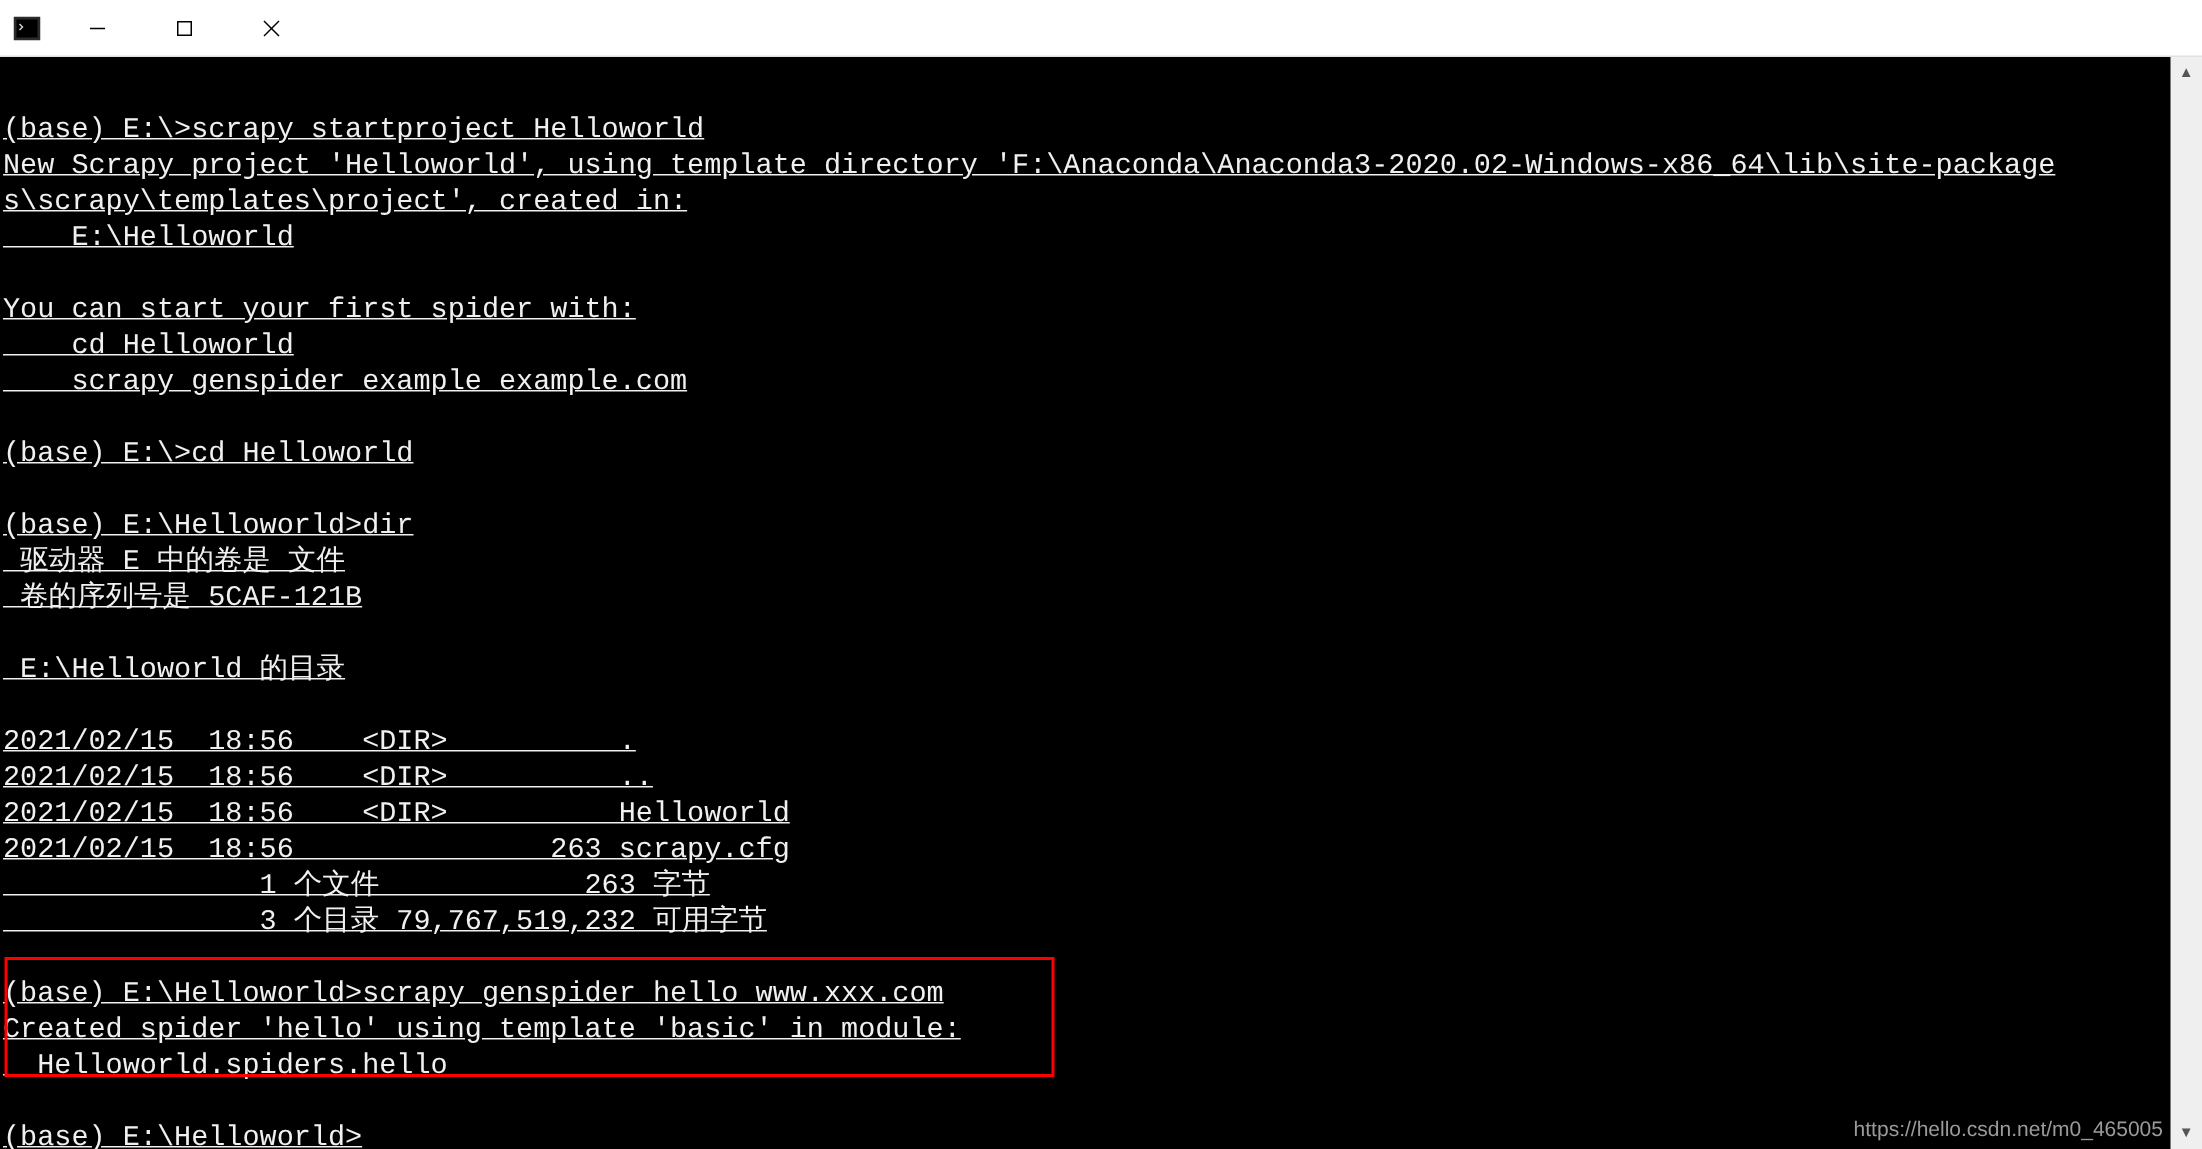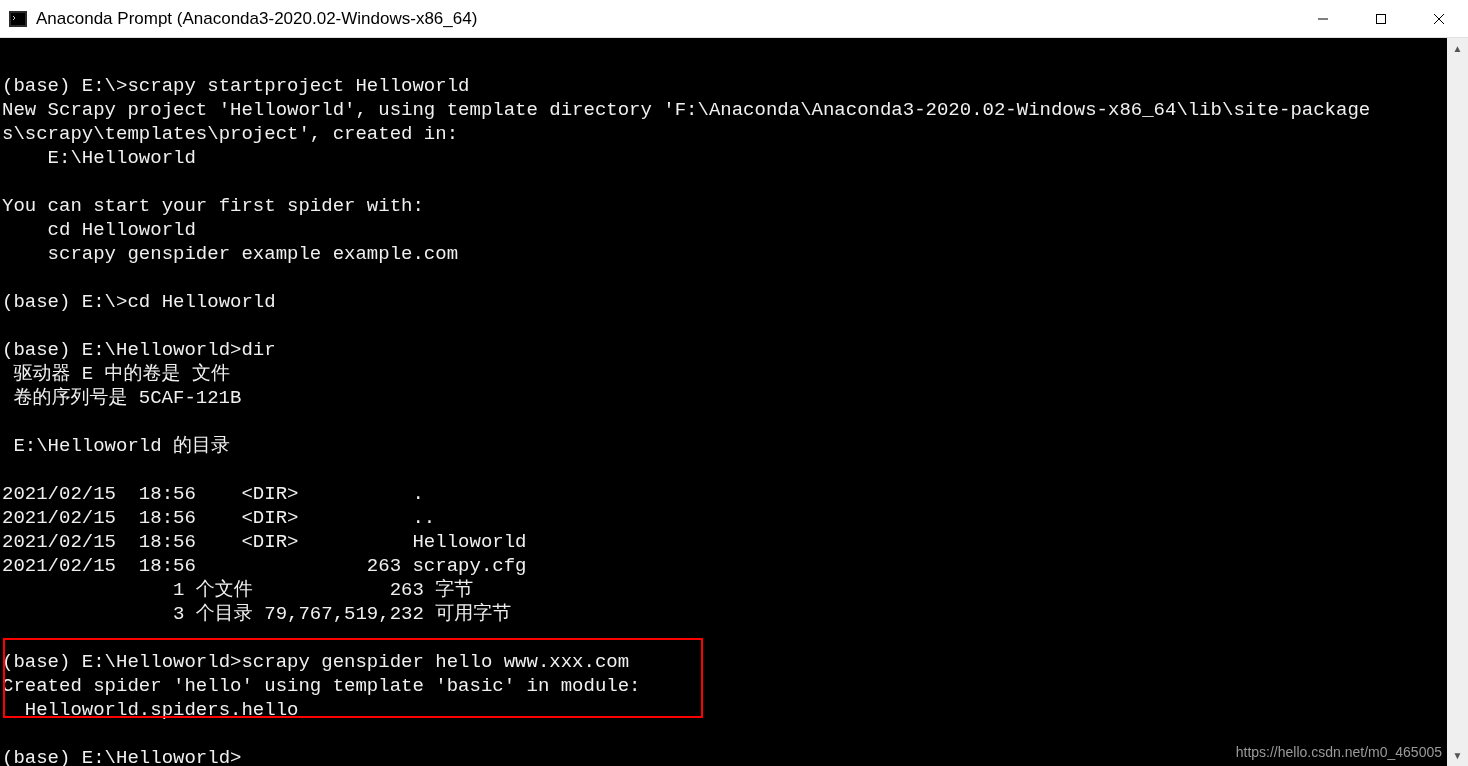--- a/index.html
+++ b/index.html
@@ -56,20 +56,21 @@
   flex: 1;
   background: #000;
   color: #f0f0f0;
   font-family: "NSimSun", "SimSun", Consolas, "Courier New", monospace;
   font-size: 19px;
   line-height: 24px;
   padding: 12px 0 12px 2px;
   white-space: pre;
   overflow: hidden;
   position: relative;
+  text-decoration: underline;
 }
 .scrollbar {
   width: 21px;
   background: #efefef;
   display: flex;
   flex-direction: column;
 }
 .scroll-btn {
   height: 21px;
   display: flex;
@@ -110,21 +111,20 @@
 <body>
 
 <div class="titlebar">
   <span class="titlebar-icon">
     <svg viewBox="0 0 18 16">
         <rect x="0" y="0" width="18" height="16" fill="#2b2b2b"></rect>
         <rect x="2" y="2" width="14" height="12" fill="#000"></rect>
         <path d="M4 5 L6 7 L4 9" stroke="#ccc" stroke-width="1" fill="none"></path>
       </svg>
   </span>
-  <span class="titlebar-text">Anaconda Prompt (Anaconda3-2020.02-Windows-x86_64)</span>
   <div class="titlebar-controls">
     <div class="win-btn">
       <svg viewBox="0 0 12 12">
           <line x1="1" y1="6" x2="11" y2="6"></line>
         </svg>
     </div>
     <div class="win-btn">
       <svg viewBox="0 0 12 12">
           <rect x="1.5" y="1.5" width="9" height="9"></rect>
         </svg>

